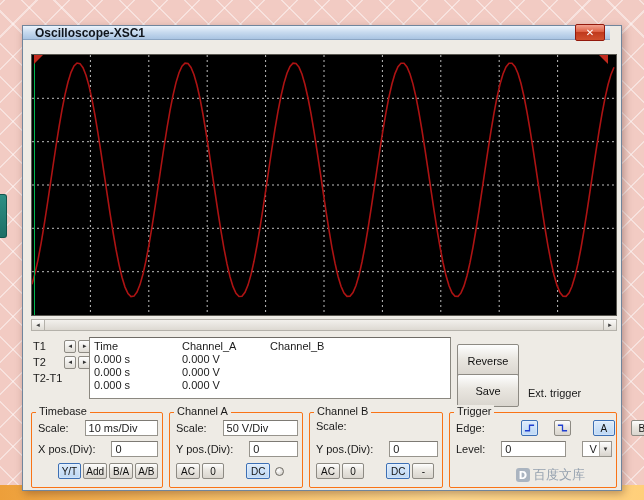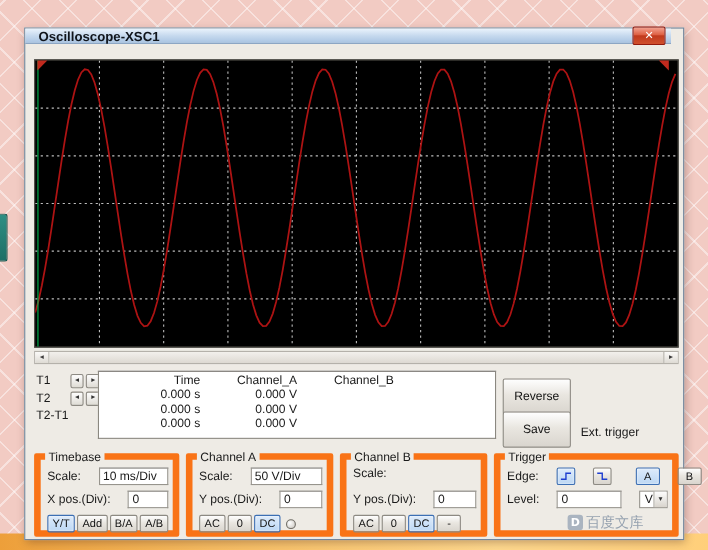--- a/index.html
+++ b/index.html
@@ -40,36 +40,36 @@
   .sb-thumb{flex:1;background:linear-gradient(#f2f0ec,#ddd9d2);}
 
   .cursor-col{position:absolute;left:10px;top:312px;width:58px;}
   .crow{display:flex;align-items:center;height:16px;gap:2px;}
   .clabel{width:30px;}
   .spin{width:13px;height:13px;border:1px solid #8d8a83;border-radius:2px;
     background:linear-gradient(#fdfdfd,#dfdcd5);font-size:6px;display:flex;align-items:center;justify-content:center;color:#333;}
 
   .readout-box{position:absolute;left:66px;top:311px;width:362px;height:62px;background:#fff;
     border:1px solid #8b8880;border-top-color:#6f6c66;padding:2px 0 0 4px;}
-  .rrow{display:grid;grid-template-columns:88px 88px 88px;height:13px;line-height:13px;text-align:right;}
+  .rrow{display:grid;grid-template-columns:88px 88px 88px;height:13px;line-height:13px;text-align:left;}
 
   .btn{display:inline-flex;align-items:center;justify-content:center;height:16px;min-width:22px;padding:0 4px;
     border:1px solid #8d8a83;border-radius:2px;background:linear-gradient(#fefefe,#e9e6e0 45%,#d9d5ce);
     font-size:10px;color:#111;}
-  .btn.sel{border-color:#3c6fb4;background:linear-gradient(#ddebfb,#bcd7f4);box-shadow:inset 0 0 2px #fff;}
+  .btn.sel{border-color:#3c6fb4;background:linear-gradient(#ddebfb,#bcd7f4);box-shadow:inset 0 0 2px #fff;margin-left:20px;}
   .btn.icon{min-width:17px;padding:0 2px;}
   .big{position:absolute;width:62px;height:33px;font-size:11px;}
   .reverse-btn{left:434px;top:318px;}
   .save-btn{left:434px;top:348px;}
   .ext-label{position:absolute;left:505px;top:361px;}
 
   .field{background:#fff;border:1px solid #97948d;border-top-color:#7d7a74;height:16px;
     display:flex;align-items:center;padding:0 3px;font-size:11px;}
 
-  .group{position:absolute;top:386px;height:76px;border:6px solid #f97316;border-radius:2px;}
+  .group{position:absolute;top:386px;height:76px;border:1px solid #f97316;border-radius:2px;}
   .gtitle{position:absolute;top:-8px;left:4px;background:#eeebe5;padding:0 3px;font-size:11px;white-space:nowrap;}
   .grow{position:absolute;left:6px;right:4px;display:flex;align-items:center;gap:16px;}
   .grow.r1{top:7px;} .grow.r2{top:28px;text-align:center;} .grow.r3{top:50px;gap:2px;}
   .g-timebase{left:8px;width:132px;}
   .g-cha{left:146px;width:134px;}
   .g-chb{left:286px;width:134px;}
   .g-trig{left:426px;width:168px;}
   .lbl{white-space:nowrap;}
   .f-scale{flex:1;}
   .f-pos{width:50px;}

